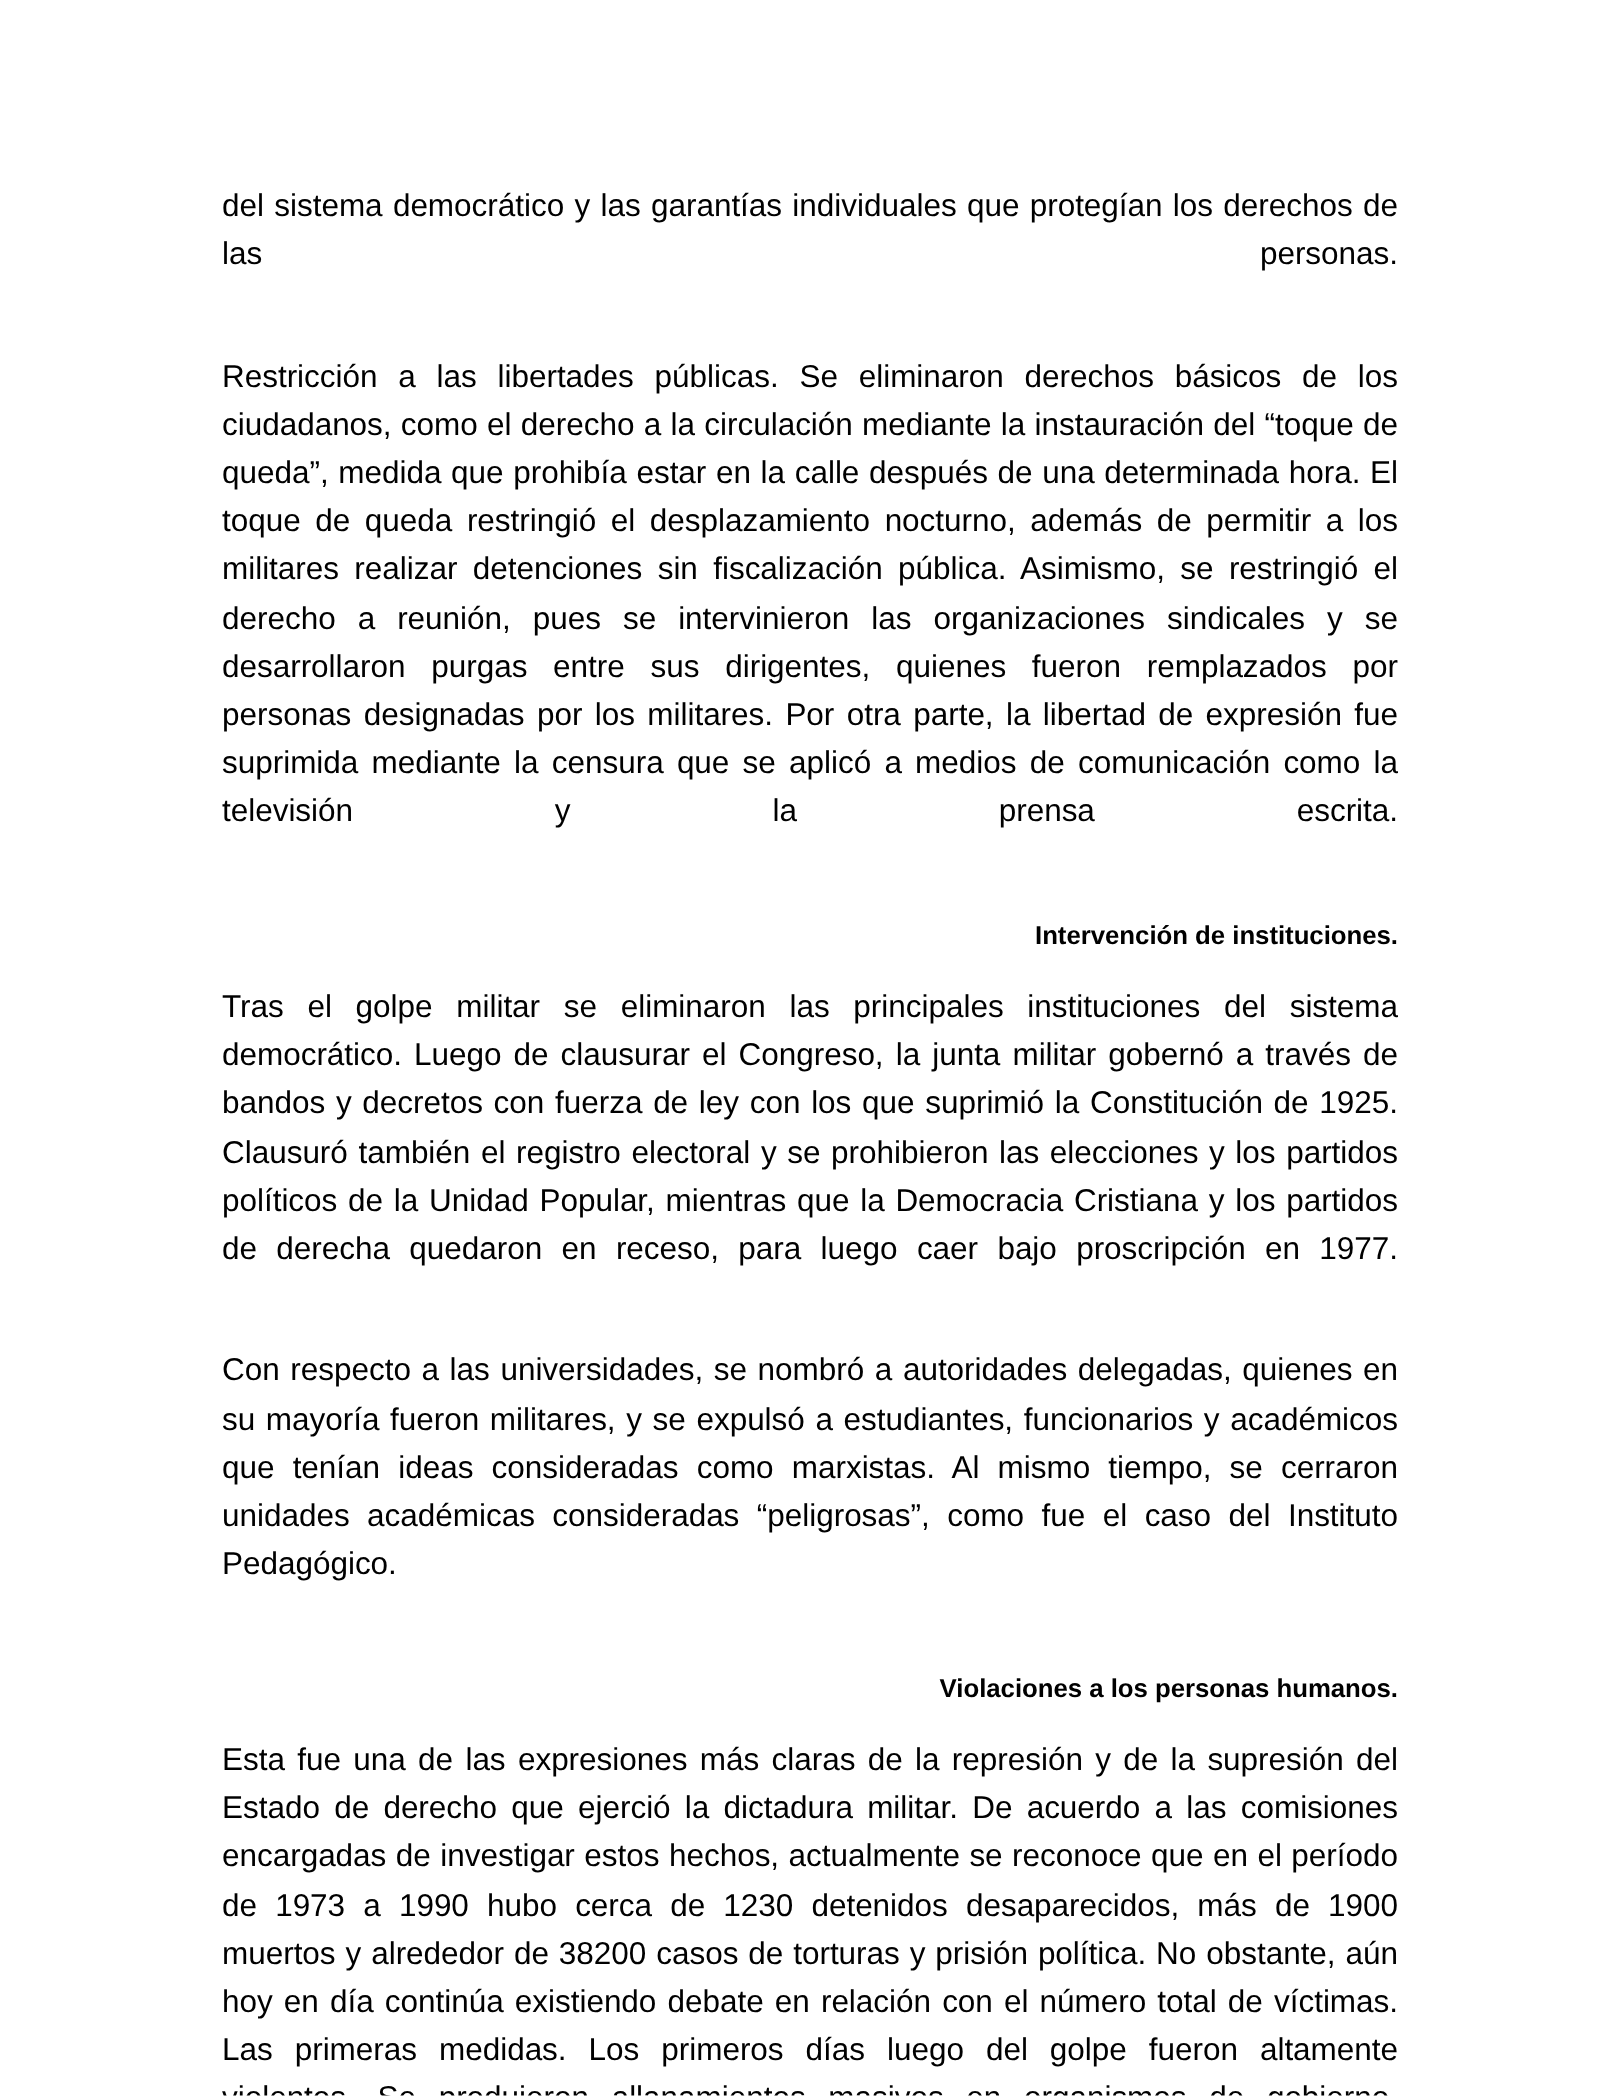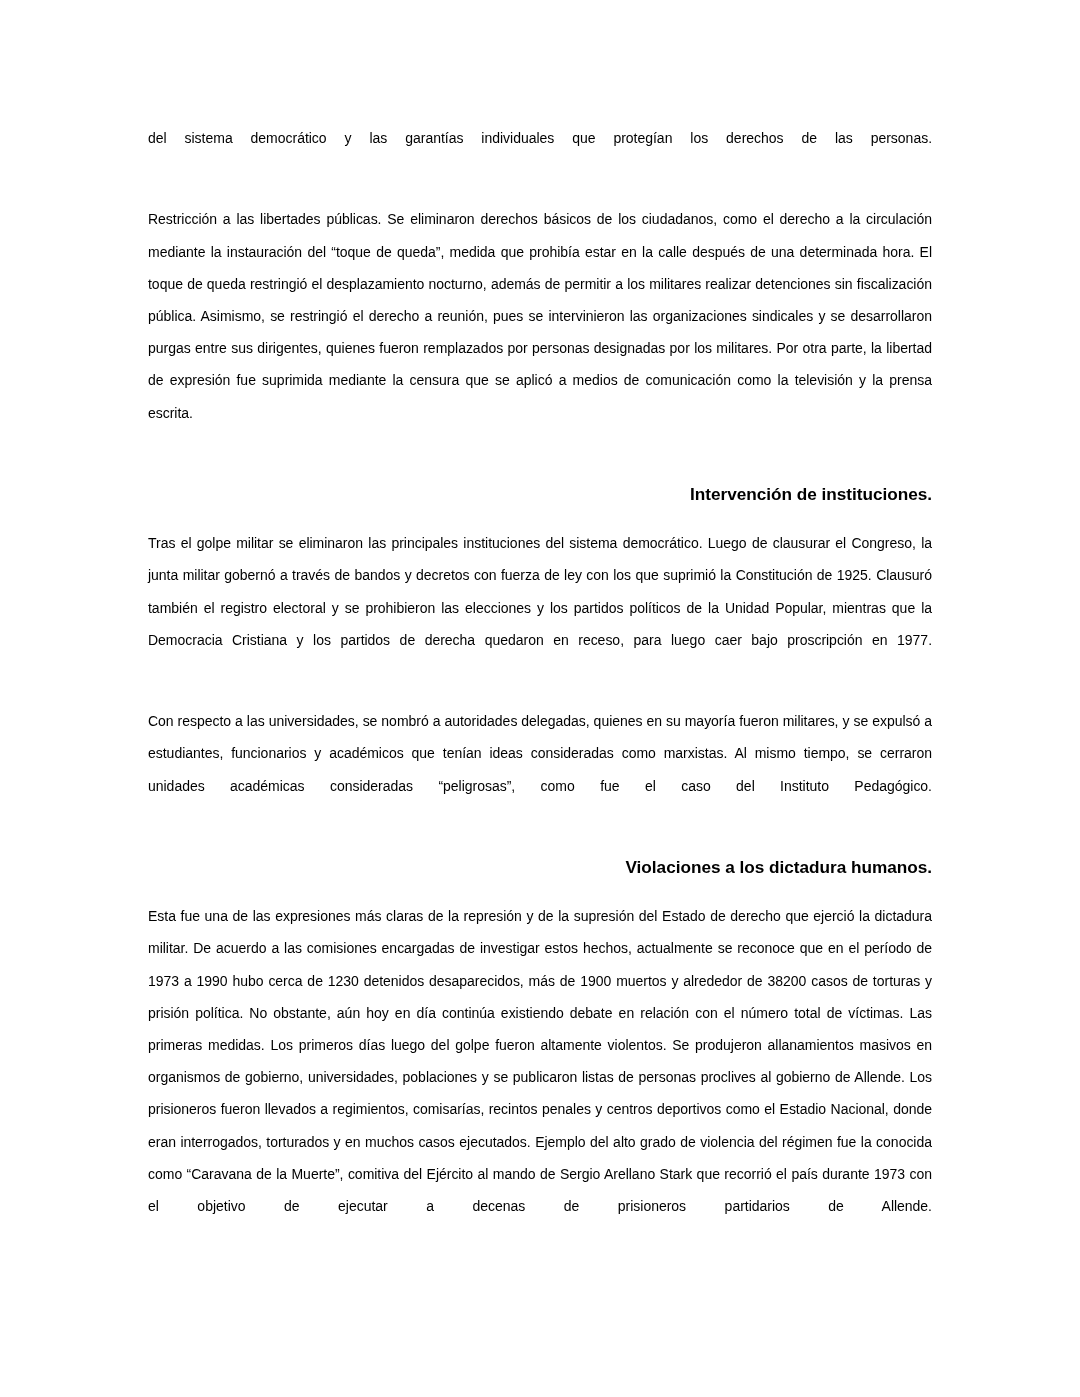--- a/index.html
+++ b/index.html
@@ -24,21 +24,21 @@
     box-sizing: border-box;
   }
   .content {
     position: absolute;
     left: 148px;
     top: 122px;
     width: 784px;
   }
   p.para {
     margin: 0 0 17px 0;
-    font-size: 14px;
+    font-size: 21px;
     line-height: 32.2px;
     text-align: justify;
     text-justify: inter-word;
     letter-spacing: -0.02px;
     word-spacing: 0px;
     hyphens: none;
   }
   p.para:last-child {
     margin-bottom: 0;
   }
@@ -67,18 +67,18 @@
     <p class="para">del sistema democrático y las garantías individuales que protegían los derechos de las personas.</p>
 
     <p class="para">Restricción a las libertades públicas. Se eliminaron derechos básicos de los ciudadanos, como el derecho a la circulación mediante la instauración del “toque de queda”, medida que prohibía estar en la calle después de una determinada hora. El toque de queda restringió el desplazamiento nocturno, además de permitir a los militares realizar detenciones sin fiscalización pública. Asimismo, se restringió el derecho a reunión, pues se intervinieron las organizaciones sindicales y se desarrollaron purgas entre sus dirigentes, quienes fueron remplazados por personas designadas por los militares. Por otra parte, la libertad de expresión fue suprimida mediante la censura que se aplicó a medios de comunicación como la televisión y la prensa escrita.</p>
 
     <h3 class="heading">Intervención de instituciones.</h3>
 
     <p class="para">Tras el golpe militar se eliminaron las principales instituciones del sistema democrático. Luego de clausurar el Congreso, la junta militar gobernó a través de bandos y decretos con fuerza de ley con los que suprimió la Constitución de 1925. Clausuró también el registro electoral y se prohibieron las elecciones y los partidos políticos de la Unidad Popular, mientras que la Democracia Cristiana y los partidos de derecha quedaron en receso, para luego caer bajo proscripción en 1977.</p>
 
     <p class="para">Con respecto a las universidades, se nombró a autoridades delegadas, quienes en su mayoría fueron militares, y se expulsó a estudiantes, funcionarios y académicos que tenían ideas consideradas como marxistas. Al mismo tiempo, se cerraron unidades académicas consideradas “peligrosas”, como fue el caso del Instituto Pedagógico.</p>
 
-    <h3 class="heading">Violaciones a los dictadura humanos.</h3>
+    <h3 class="heading">Violaciones a los personas humanos.</h3>
 
     <p class="para">Esta fue una de las expresiones más claras de la represión y de la supresión del Estado de derecho que ejerció la dictadura militar. De acuerdo a las comisiones encargadas de investigar estos hechos, actualmente se reconoce que en el período de 1973 a 1990 hubo cerca de 1230 detenidos desaparecidos, más de 1900 muertos y alrededor de 38200 casos de torturas y prisión política. No obstante, aún hoy en día continúa existiendo debate en relación con el número total de víctimas. Las primeras medidas. Los primeros días luego del golpe fueron altamente violentos. Se produjeron allanamientos masivos en organismos de gobierno, universidades, poblaciones y se publicaron listas de personas proclives al gobierno de Allende. Los prisioneros fueron llevados a regimientos, comisarías, recintos penales y centros deportivos como el Estadio Nacional, donde eran interrogados, torturados y en muchos casos ejecutados. Ejemplo del alto grado de violencia del régimen fue la conocida como “Caravana de la Muerte”, comitiva del Ejército al mando de Sergio Arellano Stark que recorrió el país durante 1973 con el objetivo de ejecutar a decenas de prisioneros partidarios de Allende.</p>
 
   </div>
 </div>
 
 </body></html>

